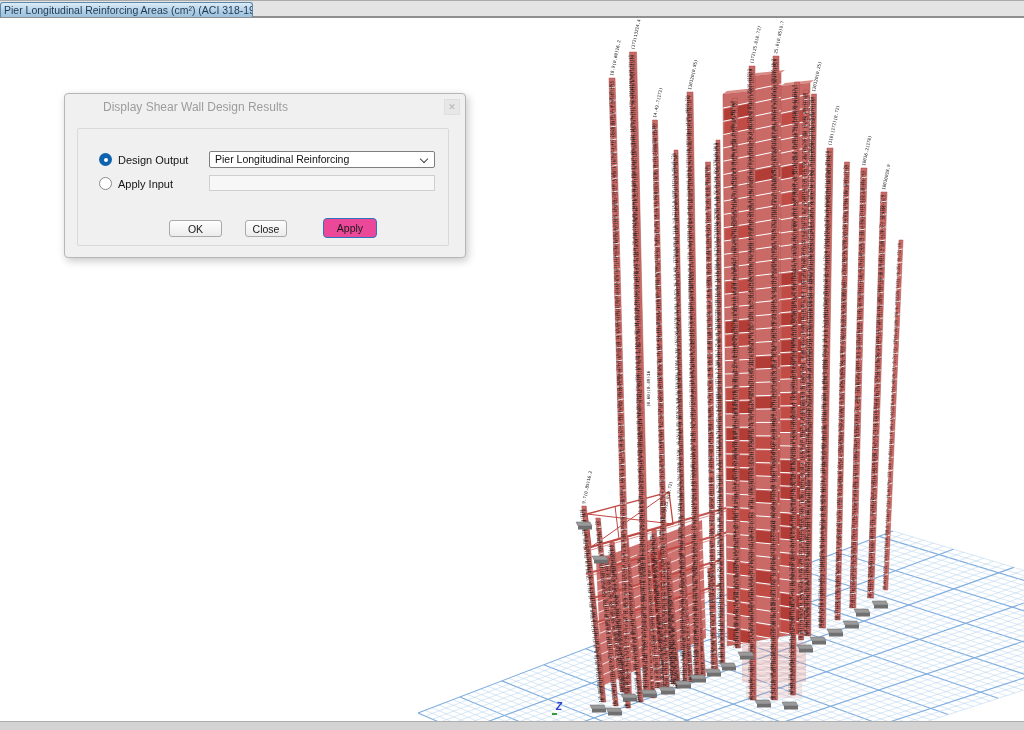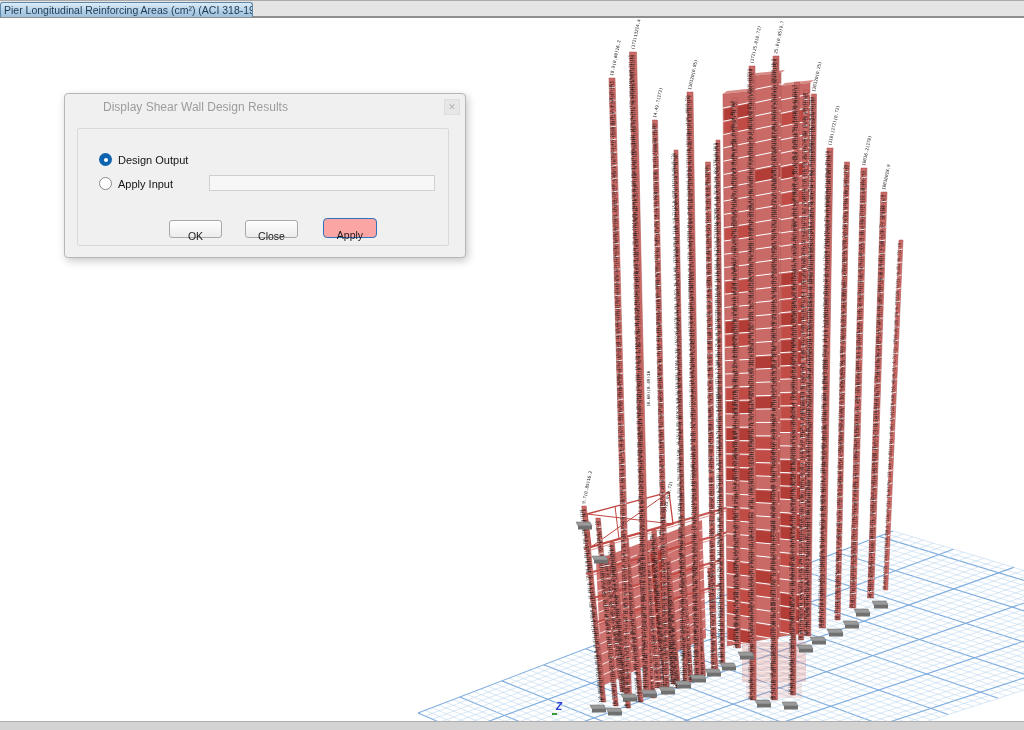--- a/index.html
+++ b/index.html
@@ -57,26 +57,26 @@
     position:absolute;right:7px;top:4px;width:5px;height:5px;
     border-left:1.3px solid #444;border-bottom:1.3px solid #444;transform:rotate(-45deg);
   }
   .input-disabled{
     position:absolute;left:144px;top:81px;width:226px;height:16px;box-sizing:border-box;
     background:#f7f7f7;border:1px solid #cfcfcf;
   }
   .btn{
     position:absolute;top:126px;height:17px;box-sizing:border-box;
     background:linear-gradient(#fefefe,#ececec);border:1px solid #a9a9a9;border-radius:3px;
-    font-size:10.5px;line-height:14px;text-align:center;color:#1a1a1a;font-family:inherit;padding:8px;
+    font-size:10.5px;line-height:14px;text-align:center;color:#1a1a1a;font-family:inherit;padding:0;
   }
   #btn-ok{left:104px;width:53px;}
-  #btn-close{left:180px;width:53px;}
+  #btn-close{left:180px;width:42px;}
   #btn-apply{left:258px;top:124px;width:54px;height:20px;border:1.6px solid #2f72bd;border-radius:4px;
-    background:#fca5a5;line-height:16px;}
+    background:#ec4899;line-height:16px;}
 </style>
 </head>
 <body>
 
 <div class="tabbar">
   <div class="tab-active">Pier Longitudinal Reinforcing Areas (cm²)  (ACI 318-19)</div>
 </div>
 
 <div class="viewport">
   <svg id="scene" viewBox="0 0 1024 730">
@@ -1043,20 +1043,24 @@
   <span class="axis-green"></span>
 </div>
 
 <div class="dialog">
   <div class="dialog-title">Display Shear Wall Design Results</div>
   <div class="dialog-close">✕</div>
   <div class="groupbox"></div>
 
   <span class="radio sel"></span>
   <span class="radio-label lbl1">Design Output</span>
+  <div class="combo">
+    <span>Pier Longitudinal Reinforcing</span>
+    <span class="combo-chevron"></span>
+  </div>
 
   <span class="radio unsel"></span>
   <span class="radio-label lbl2">Apply Input</span>
   <input class="input-disabled" disabled="" value="" style="">
 
   <button class="btn" id="btn-ok">OK</button>
   <button class="btn" id="btn-close">Close</button>
   <button class="btn" id="btn-apply">Apply</button>
 </div>
 

